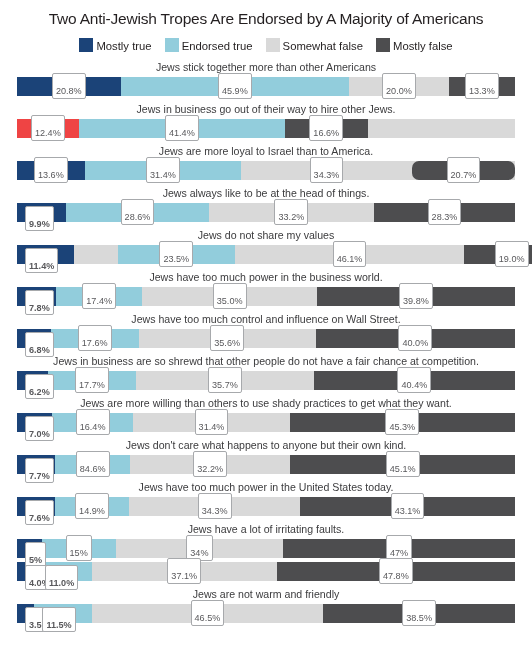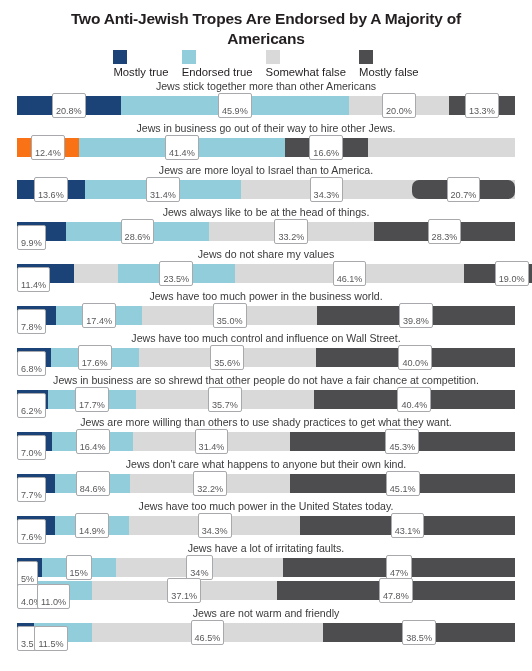--- a/index.html
+++ b/index.html
@@ -10,41 +10,40 @@
     overflow: hidden;
   }
   #chart-root {
     width: 532px; height: 671px;
     position: relative;
     padding: 0;
   }
   
   .title {
     font-size: 15.5px;
-    font-weight: bold;
+    font-weight: normal;
     color: #231f20;
     text-align: center;
     line-height: 1.26;
     letter-spacing: -0.2px;
     padding: 9px 46px 0 46px;
   }
   
   .legend {
     display: flex;
     justify-content: center;
     align-items: center;
     gap: 13px;
     margin-top: 9px;
     height: 15px;
   }
   .legend-item {
     display: flex;
-    align-items: flex-start;
+    align-items: flex-end;
     gap: 3px;
-    flex-direction: column;
   }
   .legend-swatch {
     width: 14px; height: 14px;
     display: block;
     flex: 0 0 auto;
   }
   .legend-label {
     font-size: 11.3px;
     color: #231f20;
     white-space: nowrap;
@@ -89,21 +88,21 @@
     color: #58585b;
     background: #ffffff;
     border: 1px solid #a7a9ac;
     border-radius: 2px;
     padding: 13px 3px 1px 3px;
     line-height: 1;
     white-space: nowrap;
   }
   
   .seg.narrow { overflow: visible; }
-  .seg.narrow .seg-value { position: absolute; left: 0; top: 3px; }
+  .seg.narrow .seg-value { position: absolute; left: 8px; top: 3px; font-weight: bold; }
 </style>
 </head>
 <body>
 
 <div id="chart-root">
 
   <div class="title">Two Anti-Jewish Tropes Are Endorsed by A Majority of Americans</div>
 
   <div class="legend">
       <div class="legend-item">
@@ -138,21 +137,21 @@
             <span class="seg-value">20.0%</span>
           </div>
           <div class="seg" style="flex: 0 0 13.3%; background: rgb(77, 77, 79);">
             <span class="seg-value">13.3%</span>
           </div>
         </div>
       </div>
       <div class="row">
         <div class="row-label">Jews in business go out of their way to hire other Jews.</div>
         <div class="bar">
-          <div class="seg" style="flex: 0 0 12.4%; background: #f97316;">
+          <div class="seg" style="flex: 0 0 12.4%; background: #ef4444;">
             <span class="seg-value">12.4%</span>
           </div>
           <div class="seg" style="flex: 0 0 41.4%; background: rgb(146, 205, 220);">
             <span class="seg-value">41.4%</span>
           </div>
           <div class="seg" style="flex: 0 0 16.6%; background: rgb(77, 77, 79);">
             <span class="seg-value">16.6%</span>
           </div>
         </div>
       </div>

